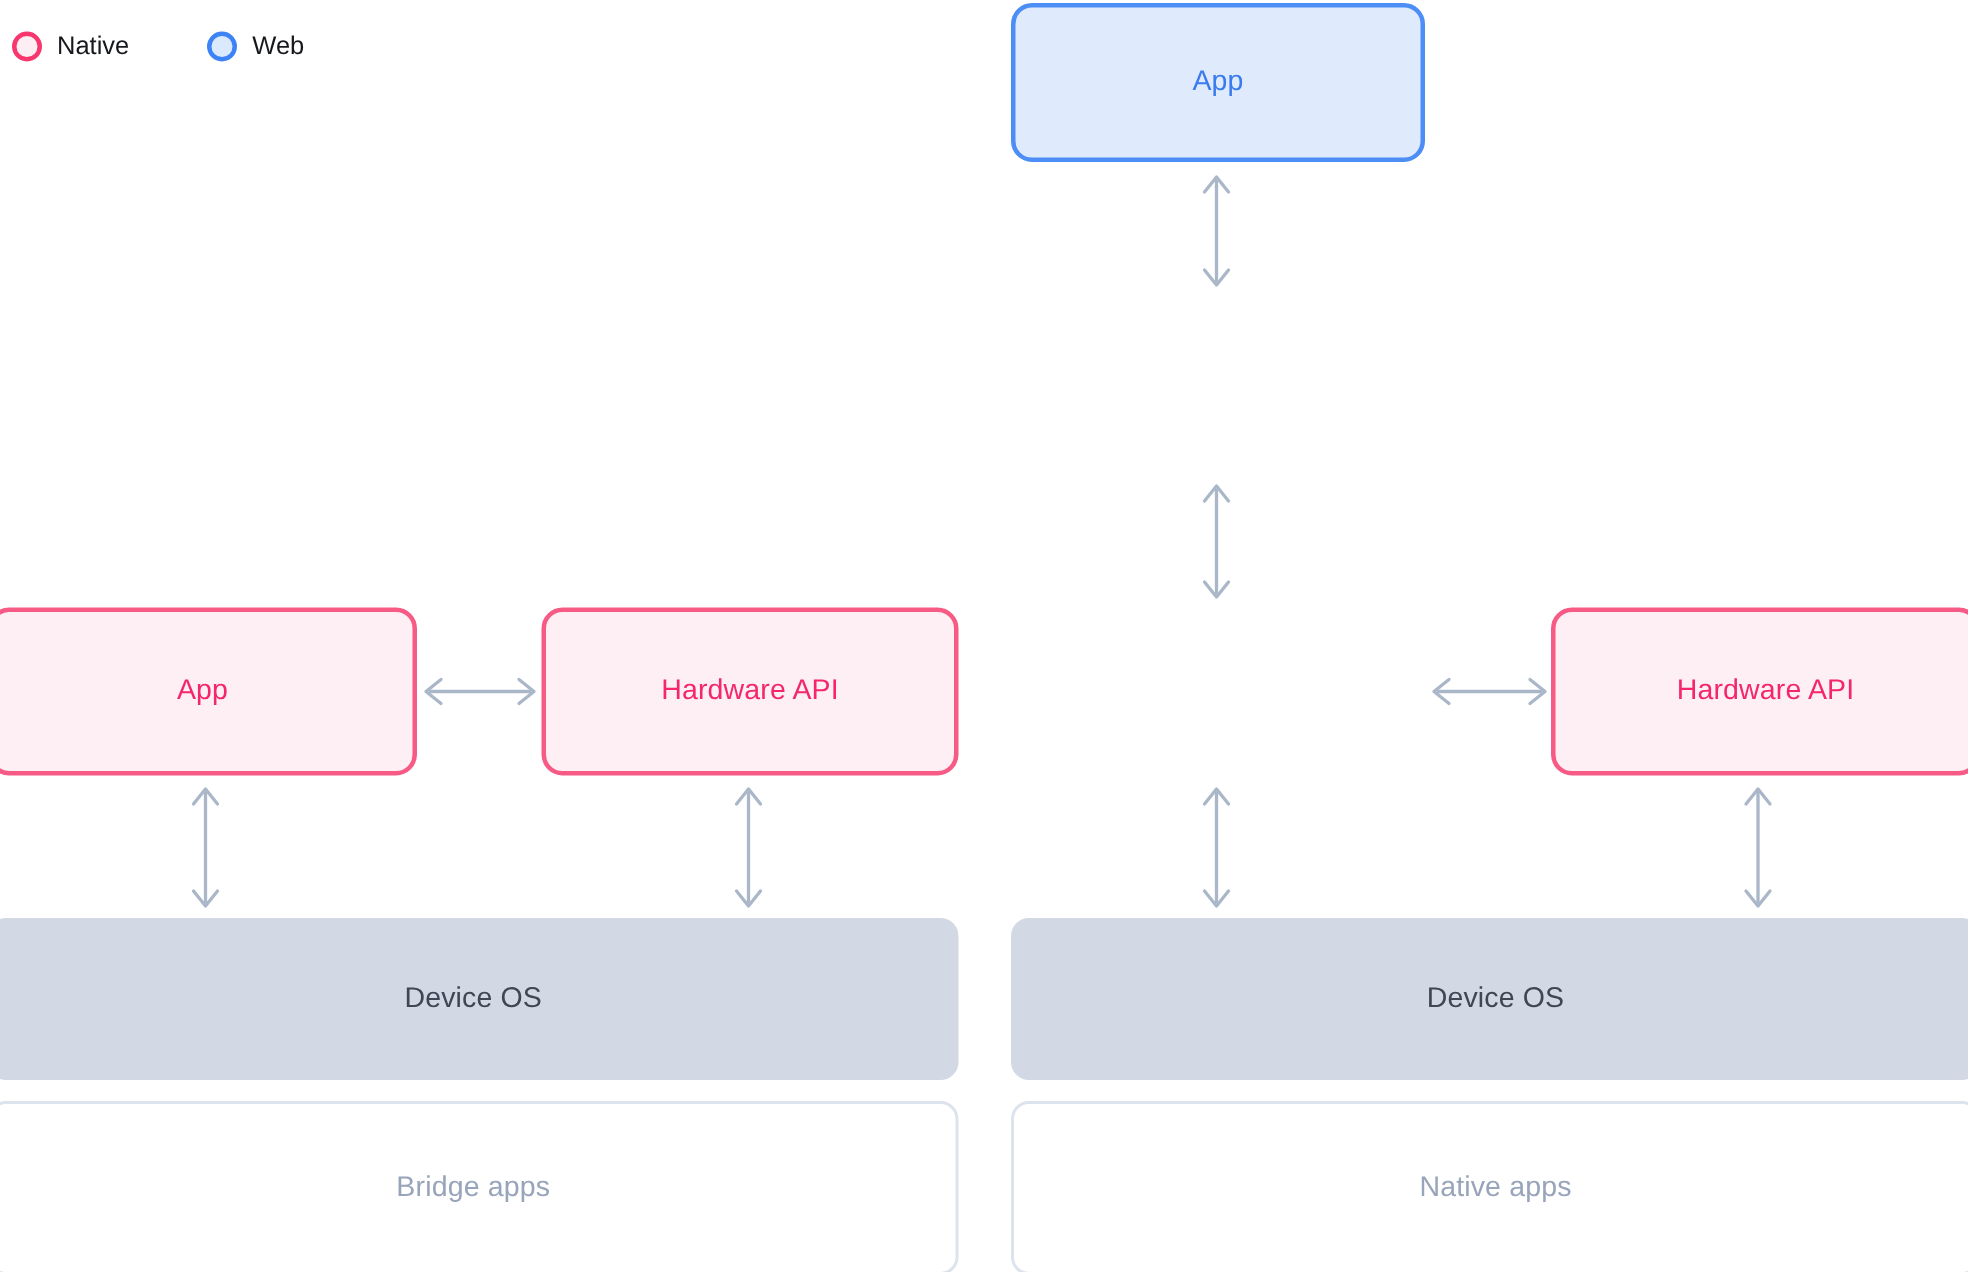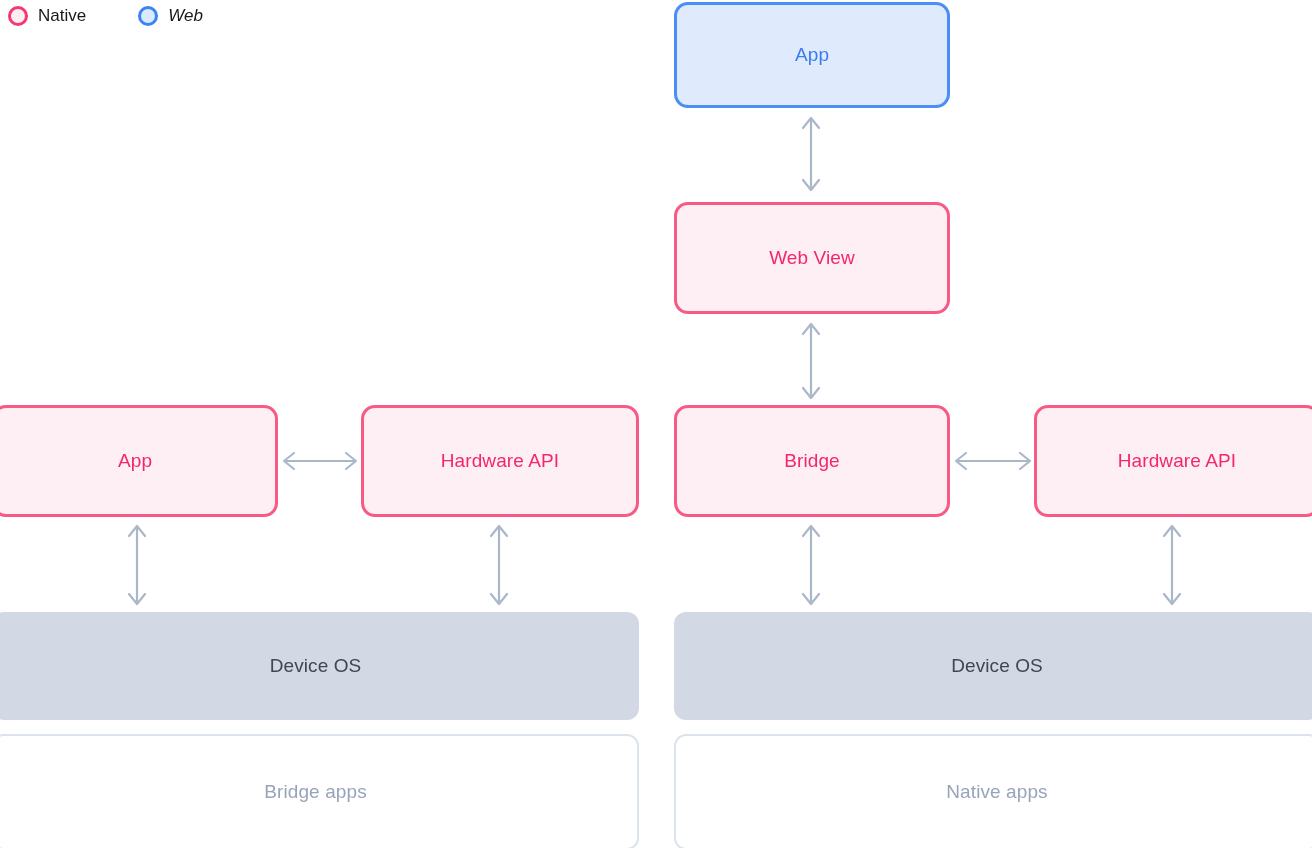--- a/index.html
+++ b/index.html
@@ -16,33 +16,33 @@
     position: relative;
     width: 1312px;
     height: 848px;
     background: #ffffff;
   }
 
   
   .legend {
     position: absolute;
     left: 8px;
-    top: 2px;
+    top: 17px;
     display: flex;
     align-items: center;
     gap: 0px;
     height: 28px;
   }
   .legend-item {
     display: flex;
     align-items: center;
     gap: 10px;
     height: 28px;
   }
-  .legend-item + .legend-item { margin-left: 52px; font-style: italic; }
+  .legend-item + .legend-item { margin-left: 52px; }
   .legend-swatch {
     width: 20px;
     height: 20px;
     border-radius: 50%;
     border: 3px solid #f8376e;
     background: #fdeef3;
     flex: none;
   }
   .legend-swatch.web {
     border-color: #3d83f5;
@@ -121,23 +121,20 @@
   </div>
 
   <div class="arrow" style="left:795px; top:110px; width:32px; height:88px;">
     <svg width="32" height="88" viewBox="0 0 32 88">
       <line x1="16" y1="10" x2="16" y2="78" stroke="#aab7c9" stroke-width="2.2"></line>
       <polyline points="8,18 16,8 24,18" fill="none" stroke="#aab7c9" stroke-width="2.2" stroke-linecap="round" stroke-linejoin="round"></polyline>
       <polyline points="8,70 16,80 24,70" fill="none" stroke="#aab7c9" stroke-width="2.2" stroke-linecap="round" stroke-linejoin="round"></polyline>
     </svg>
   </div>
 
-  <div class="node native" style="left:674px; top:202px; width:276px; height:112px;">
-    <span>Web View</span>
-  </div>
 
   <div class="arrow" style="left:795px; top:316px; width:32px; height:90px;">
     <svg width="32" height="90" viewBox="0 0 32 90">
       <line x1="16" y1="10" x2="16" y2="80" stroke="#aab7c9" stroke-width="2.2"></line>
       <polyline points="8,18 16,8 24,18" fill="none" stroke="#aab7c9" stroke-width="2.2" stroke-linecap="round" stroke-linejoin="round"></polyline>
       <polyline points="8,72 16,82 24,72" fill="none" stroke="#aab7c9" stroke-width="2.2" stroke-linecap="round" stroke-linejoin="round"></polyline>
     </svg>
   </div>
 
   <div class="node native" style="left:-8px; top:405px; width:286px; height:112px;">
@@ -149,23 +146,20 @@
       <line x1="8" y1="16" x2="76" y2="16" stroke="#aab7c9" stroke-width="2.2"></line>
       <polyline points="16,8 6,16 16,24" fill="none" stroke="#aab7c9" stroke-width="2.2" stroke-linecap="round" stroke-linejoin="round"></polyline>
       <polyline points="68,8 78,16 68,24" fill="none" stroke="#aab7c9" stroke-width="2.2" stroke-linecap="round" stroke-linejoin="round"></polyline>
     </svg>
   </div>
 
   <div class="node native" style="left:361px; top:405px; width:278px; height:112px;">
     <span>Hardware API</span>
   </div>
 
-  <div class="node native" style="left:674px; top:405px; width:276px; height:112px;">
-    <span>Bridge</span>
-  </div>
 
   <div class="arrow" style="left:950px; top:445px; width:86px; height:32px;">
     <svg width="86" height="32" viewBox="0 0 86 32">
       <line x1="8" y1="16" x2="78" y2="16" stroke="#aab7c9" stroke-width="2.2"></line>
       <polyline points="16,8 6,16 16,24" fill="none" stroke="#aab7c9" stroke-width="2.2" stroke-linecap="round" stroke-linejoin="round"></polyline>
       <polyline points="70,8 80,16 70,24" fill="none" stroke="#aab7c9" stroke-width="2.2" stroke-linecap="round" stroke-linejoin="round"></polyline>
     </svg>
   </div>
 
   <div class="node native" style="left:1034px; top:405px; width:286px; height:112px;">

